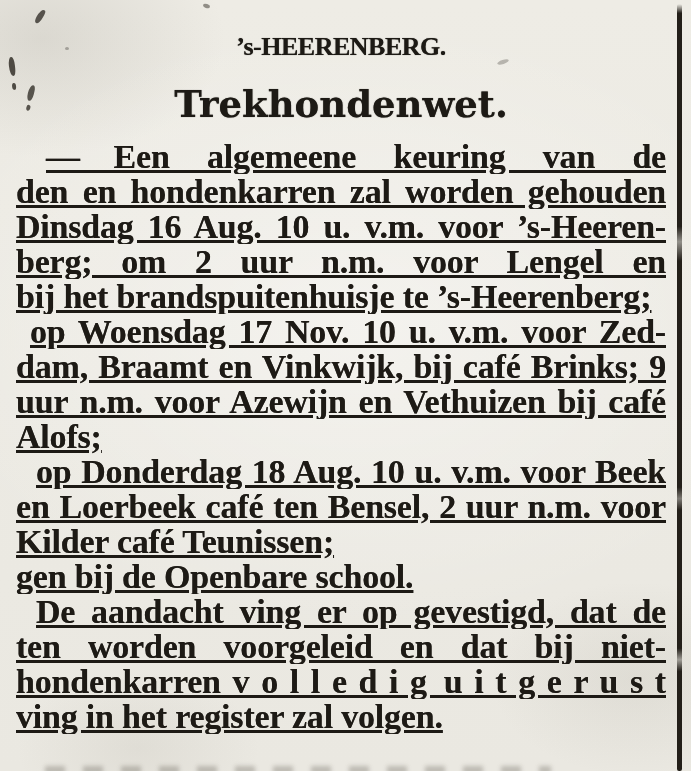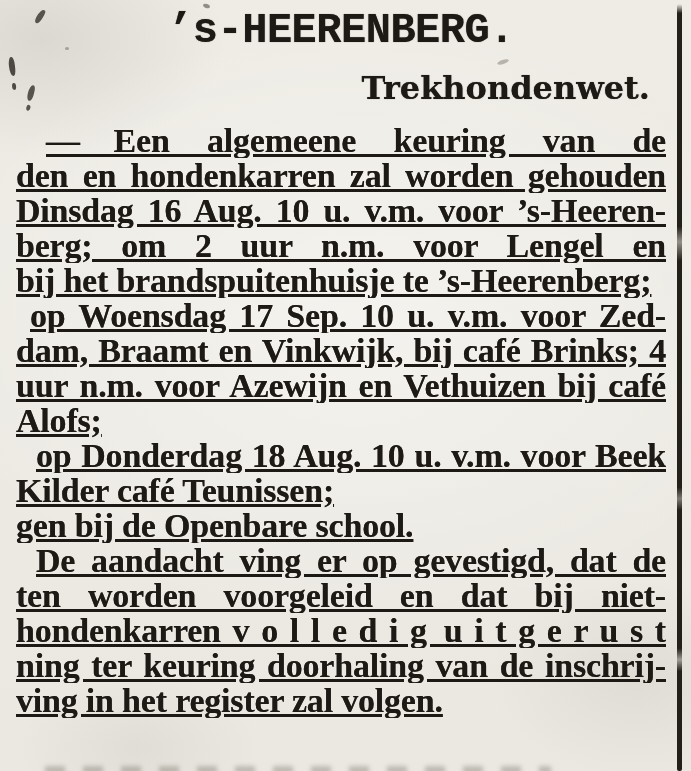--- a/index.html
+++ b/index.html
@@ -60,34 +60,34 @@
       rgba(90,85,75,.30) 0 20px, rgba(90,85,75,0) 20px 38px);
     filter: blur(2px);
   }
 
   .content {
     position: absolute;
     left: 16px; right: 25px; top: 0;
   }
 
   h1.title {
-    margin: 0; padding-top: 11px;
+    margin: 16px; padding-top: 11px;
     text-align: center;
-    font-family: Liberation Mono, monospace;
+    font-family: Liberation Serif, serif;
     font-weight: bold;
-    font-size: 42px; line-height: 40px;
+    font-size: 26px; line-height: 40px;
     letter-spacing: -0.5px;
     text-shadow: 0 0 0.8px rgba(29,26,21,.8);
   }
   h2.subtitle {
     margin: 16px; padding-top: 2px;
-    text-align: right;
+    text-align: center;
     font-family: "DejaVu Serif", serif;
     font-weight: bold;
-    font-size: 32px; line-height: 38px;
+    font-size: 37px; line-height: 38px;
     text-shadow: 0 0 0.8px rgba(29,26,21,.8);
   }
 
   .body { margin-top: 13px; }
   .line {
     height: 35px; line-height: 35px;
     font-size: 34px;
     font-weight: bold;
     letter-spacing: -0.2px;
     text-align: justify;
@@ -119,29 +119,29 @@
   <div class="content">
     <h1 class="title">’s-HEERENBERG.</h1>
     <h2 class="subtitle">Trekhondenwet.</h2>
 
     <div class="body">
       <div class="line i30">— Een algemeene keuring van de trekhon-</div>
       <div class="line">den en hondenkarren zal worden gehouden op</div>
       <div class="line">Dinsdag 16 Aug. 10 u. v.m. voor ’s-Heeren-</div>
       <div class="line">berg; om 2 uur n.m. voor Lengel en Stokkum,</div>
       <div class="line pe">bij het brandspuitenhuisje te ’s-Heerenberg;</div>
-      <div class="line i14">op Woensdag 17 Sep. 10 u. v.m. voor Zed-</div>
-      <div class="line">dam, Braamt en Vinkwijk, bij café Brinks; 4</div>
+      <div class="line i14">op Woensdag 17 Nov. 10 u. v.m. voor Zed-</div>
+      <div class="line">dam, Braamt en Vinkwijk, bij café Brinks; 9</div>
       <div class="line">uur n.m. voor Azewijn en Vethuizen bij café</div>
       <div class="line pe">Alofs;</div>
       <div class="line i20">op Donderdag 18 Aug. 10 u. v.m. voor Beek</div>
+      <div class="line">en Loerbeek café ten Bensel, 2 uur n.m. voor</div>
       <div class="line pe">Kilder café Teunissen;</div>
       <div class="line pe">gen bij de Openbare school.</div>
       <div class="line i20">De aandacht ving er op gevestigd, dat de</div>
       <div class="line">ten worden voorgeleid en dat bij niet-verschij-</div>
       <div class="line">hondenkarren v o l l e d i g u i t g e r u s t moe-</div>
-      <div class="line">ning ter keuring doorhaling van de inschrij-</div>
       <div class="line pe">ving in het register zal volgen.</div>
     </div>
   </div>
 
   <div class="ghost"></div>
 </div>
 
 </body></html>

